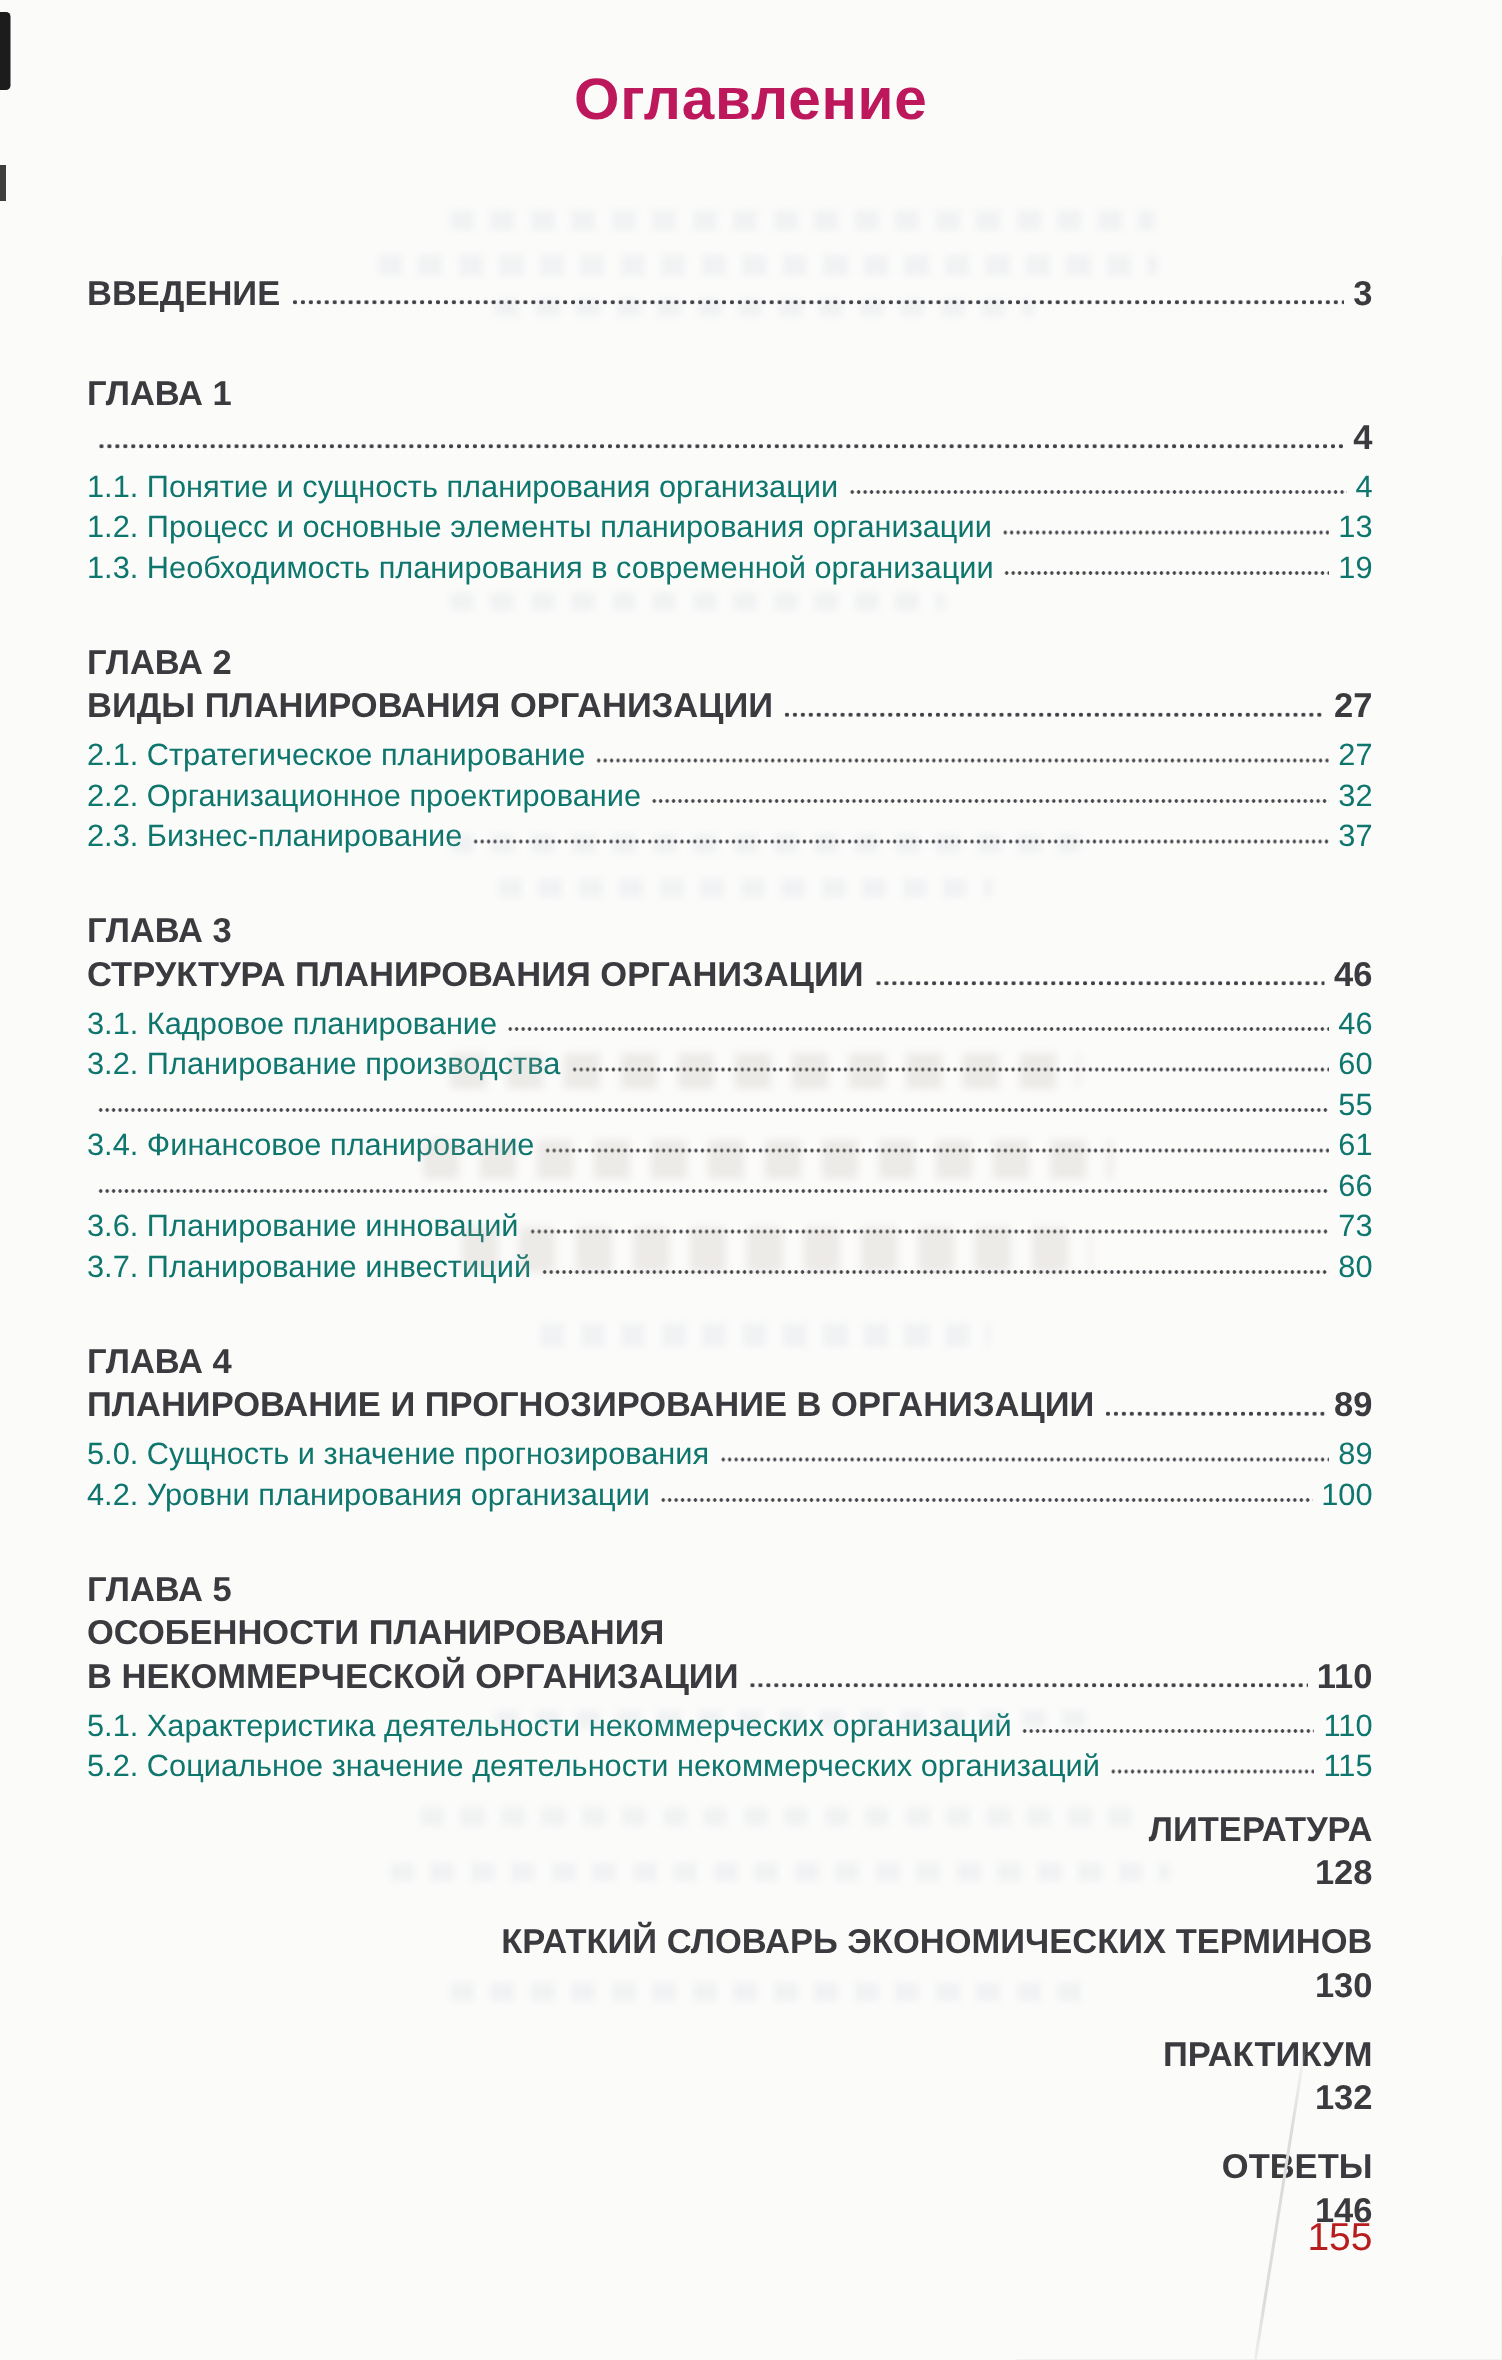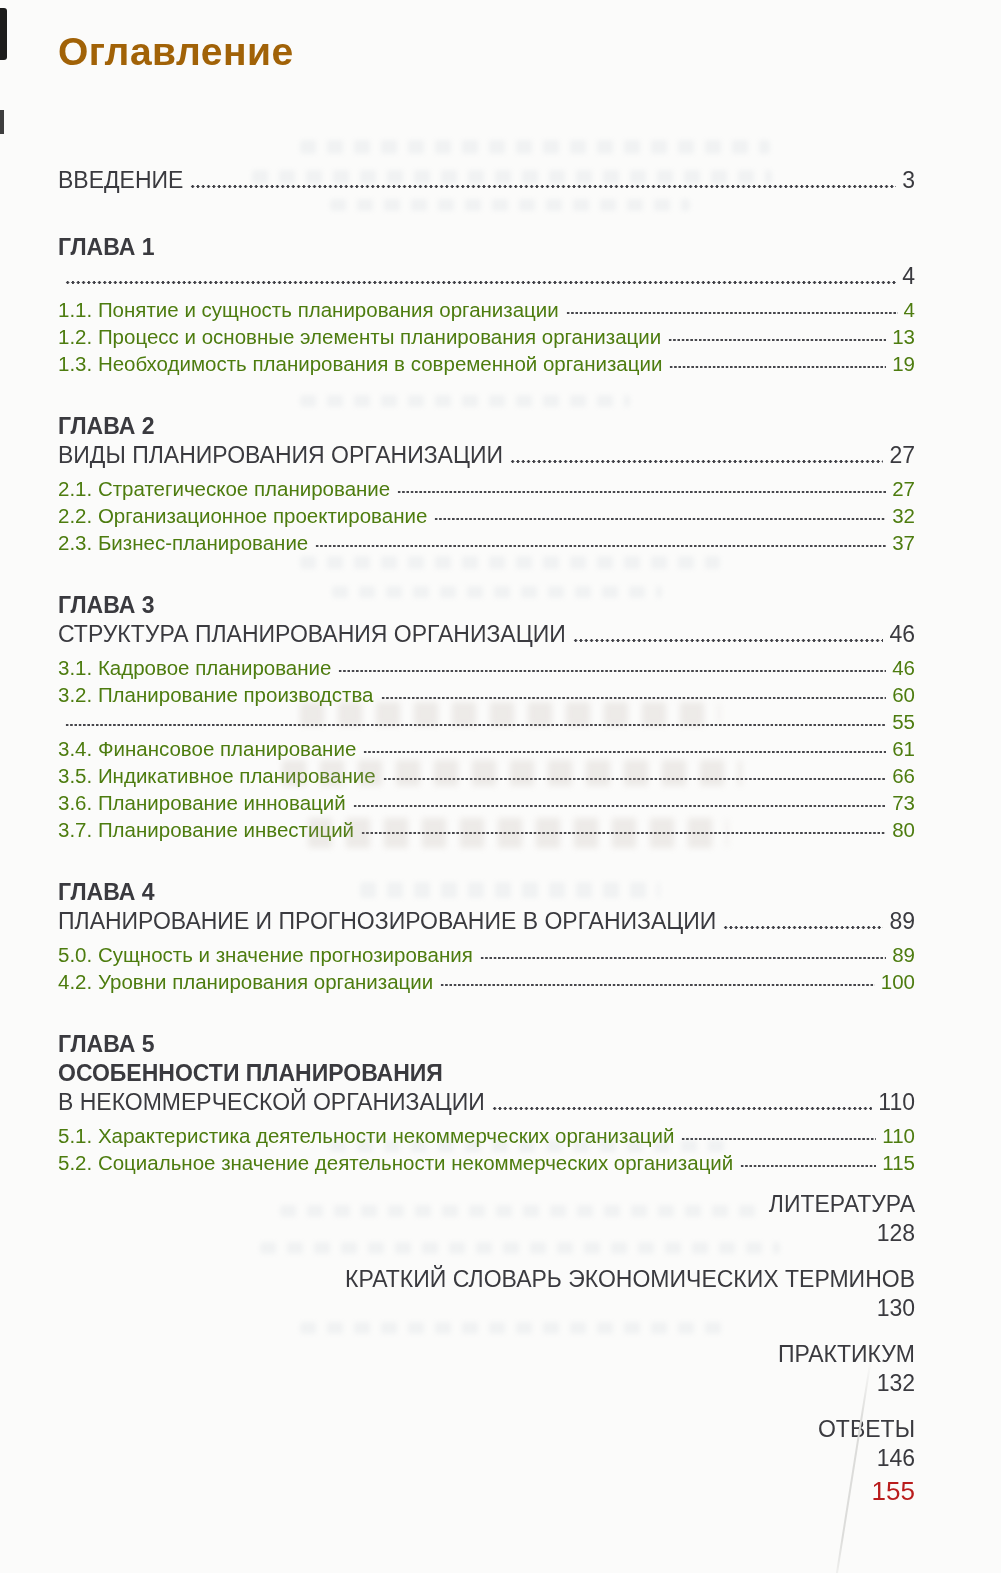--- a/index.html
+++ b/index.html
@@ -9,59 +9,59 @@
     height: 1573px;
     margin: 0 auto;
     background: #fbfbfa;
     overflow: hidden;
     color: #3d3d42;
     font-family: "Liberation Sans", "DejaVu Sans", sans-serif;
   }
 
   
   .doc-title {
-    margin: 30px 58px 0 58px;
-    text-align: left;
+    margin: 45px 58px 0 58px;
+    text-align: center;
     font-size: 39px;
     line-height: 44px;
     font-weight: 700;
-    color: #a16207;
+    color: #be185d;
     letter-spacing: 0.5px;
   }
 
   
   .toc { margin: 92px 86px 0 58px; }
 
   .row { display: flex; align-items: flex-end; }
   .row .lbl { white-space: nowrap; }
   .row .pg  { white-space: nowrap; margin-left: 2px; }
 
   .leader {
     flex: 1;
     align-self: stretch;
     margin: 0 4px 0 7px;
     background-image: radial-gradient(circle, #47474c 1.1px, rgba(0,0,0,0) 1.35px);
     background-size: 4.3px 4.3px;
     background-repeat: repeat-x;
     background-position: left bottom 5px;
     min-width: 30px;
   }
-  .bold-row { font-weight: 400; font-size: 23px; line-height: 29px; color: #3a3a3f; align-items: flex-end; }
+  .bold-row { font-weight: 700; font-size: 23px; line-height: 29px; color: #3a3a3f; align-items: flex-end; }
   .bold-row .leader {
     background-image: radial-gradient(circle, #404046 1.3px, rgba(0,0,0,0) 1.55px);
     background-size: 5.3px 5.3px;
     background-position: left bottom 6px;
   }
 
   .chapter { margin-top: 38px; }
   .chap-label, .chap-pre {
     font-weight: 700; font-size: 23px; line-height: 29px; color: #3a3a3f;
   }
   .sections { margin-top: 8px; }
-  .sec { font-size: 20.5px; line-height: 21px; margin-top: 6px; color: #4d7c0f; }
+  .sec { font-size: 20.5px; line-height: 21px; margin-top: 6px; color: #0f766e; }
   .sec:first-child { margin-top: 0; }
 
   .backmatter { margin-top: 4px; }
   .back-row { margin-top: 17px; flex-direction: column; }
 
   
   .folio {
     position: absolute;
     right: 86px;
     bottom: 66px;
@@ -206,21 +206,20 @@
         <div class="row sec">
           <span class="leader"></span>
           <span class="pg">55</span>
         </div>
         <div class="row sec">
           <span class="lbl">3.4. Финансовое планирование</span>
           <span class="leader"></span>
           <span class="pg">61</span>
         </div>
         <div class="row sec">
-          <span class="lbl">3.5. Индикативное планирование</span>
           <span class="leader"></span>
           <span class="pg">66</span>
         </div>
         <div class="row sec">
           <span class="lbl">3.6. Планирование инноваций</span>
           <span class="leader"></span>
           <span class="pg">73</span>
         </div>
         <div class="row sec">
           <span class="lbl">3.7. Планирование инвестиций</span>

